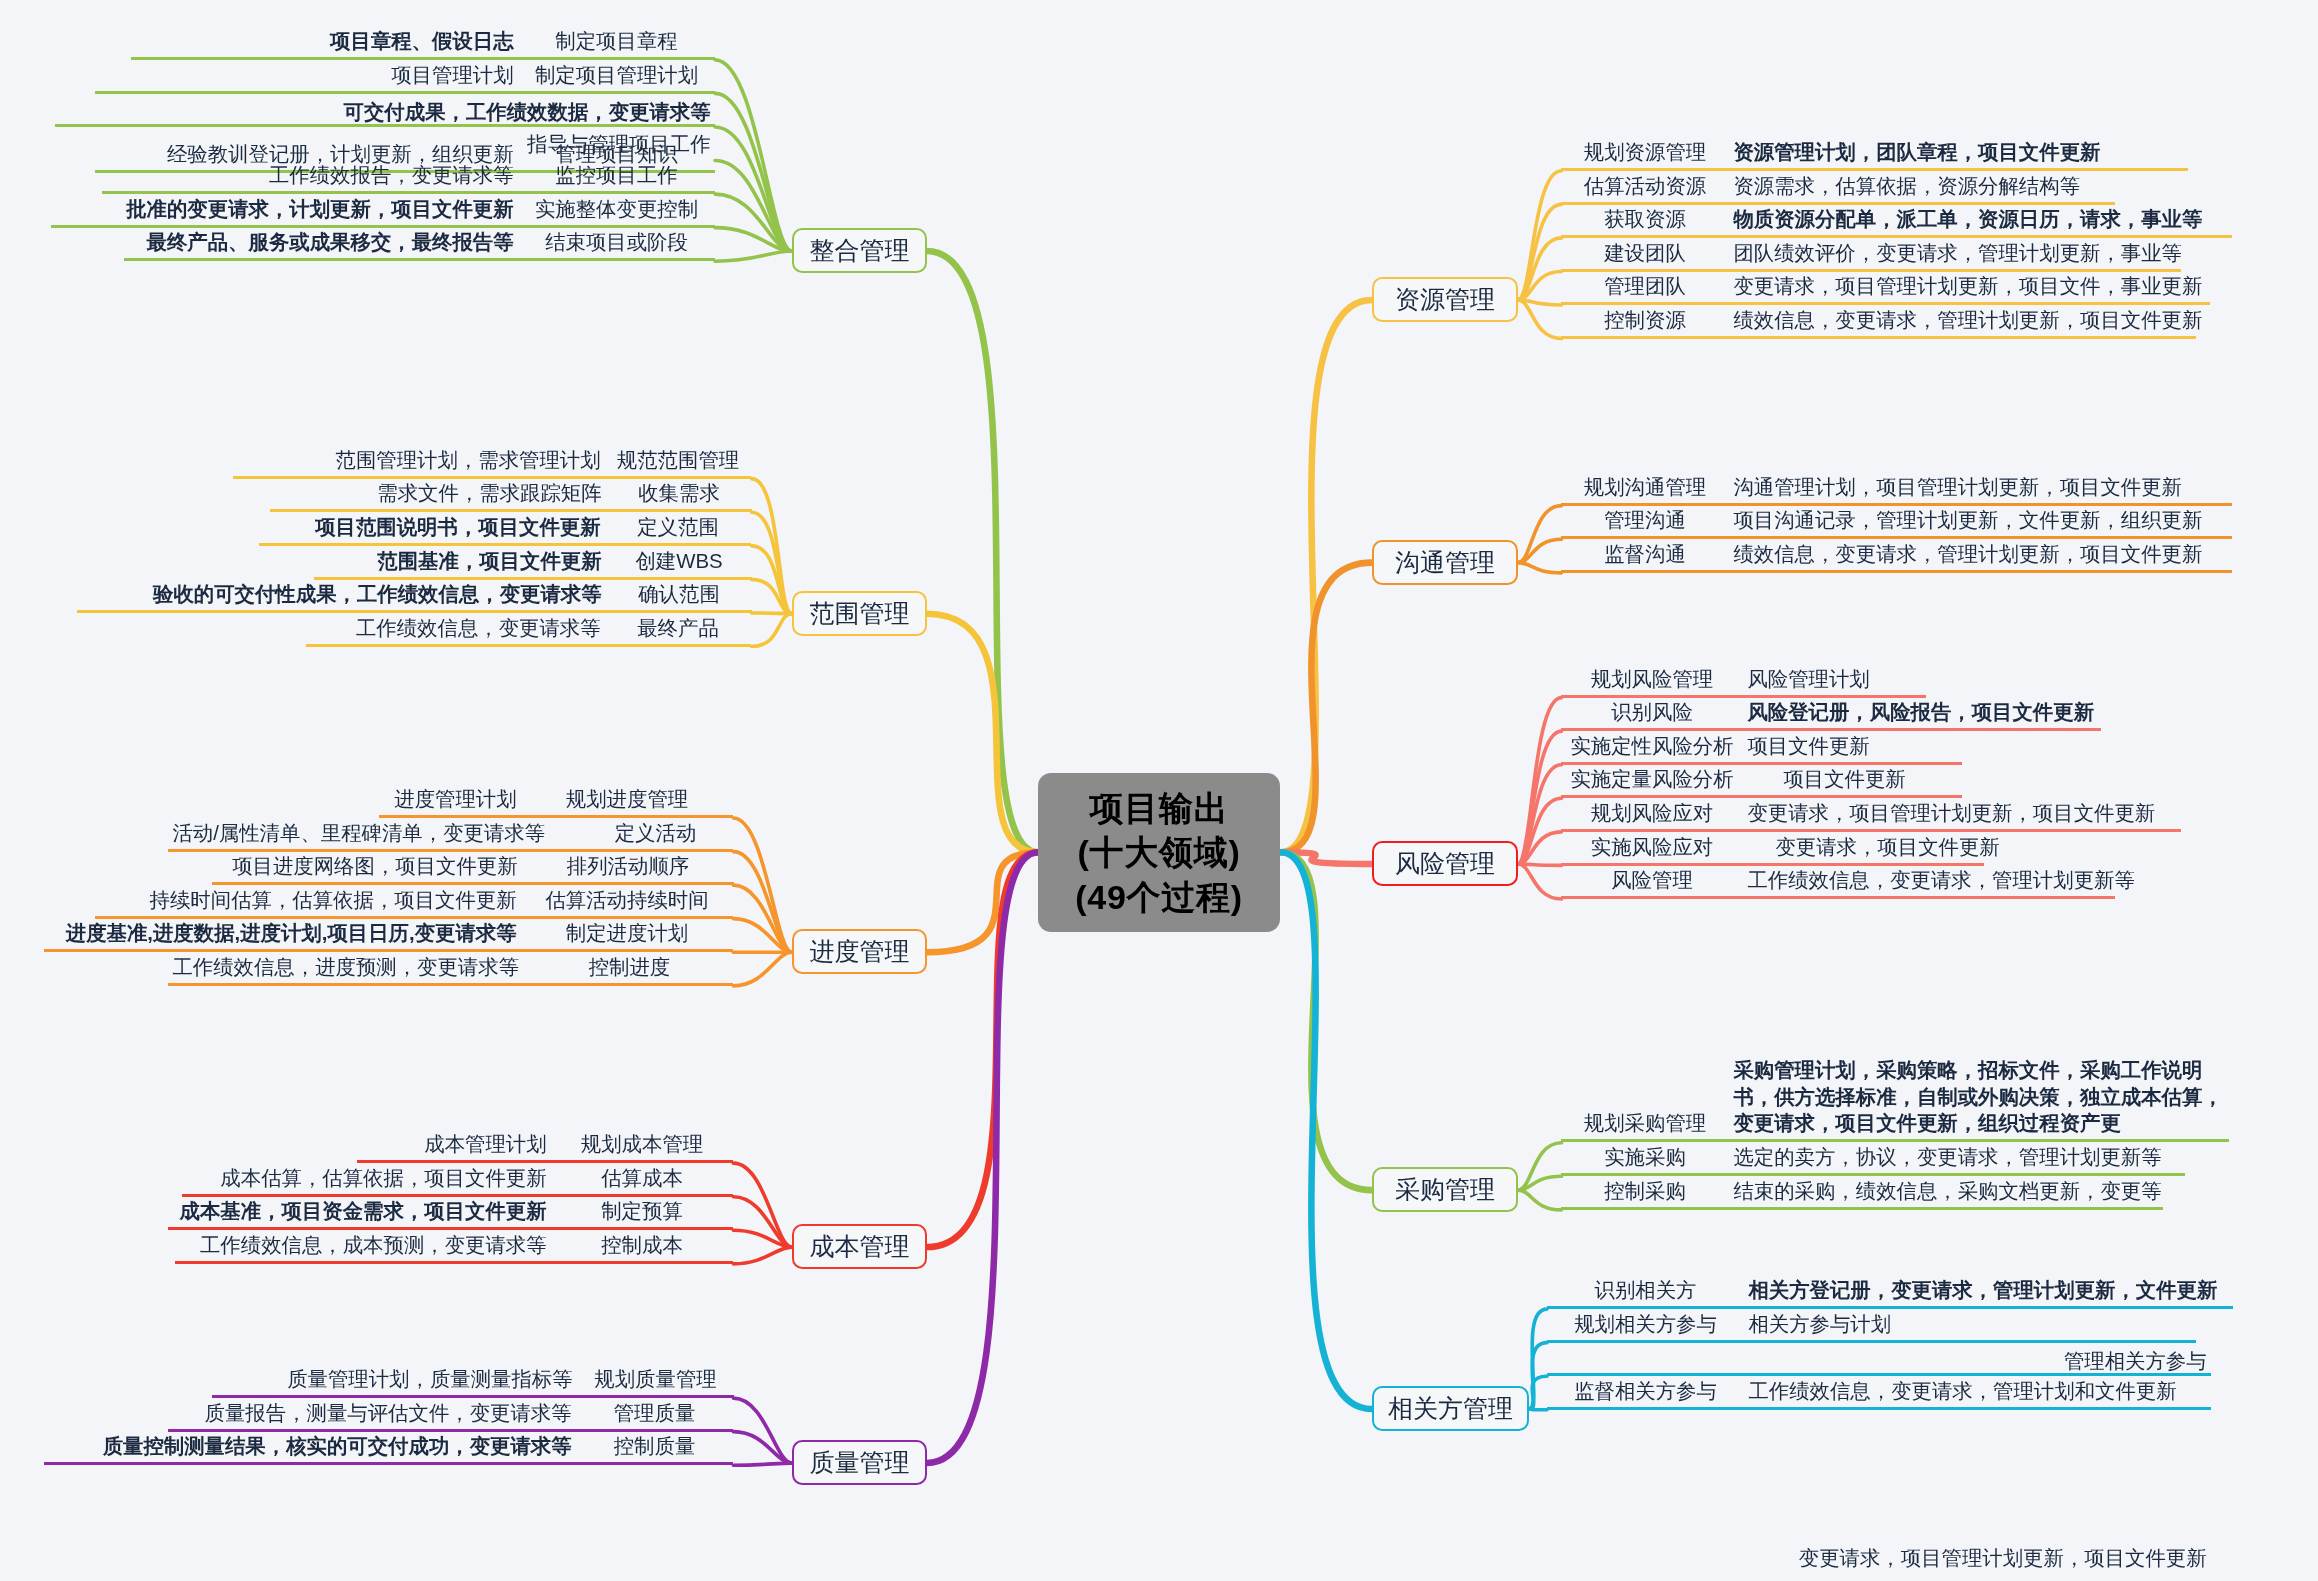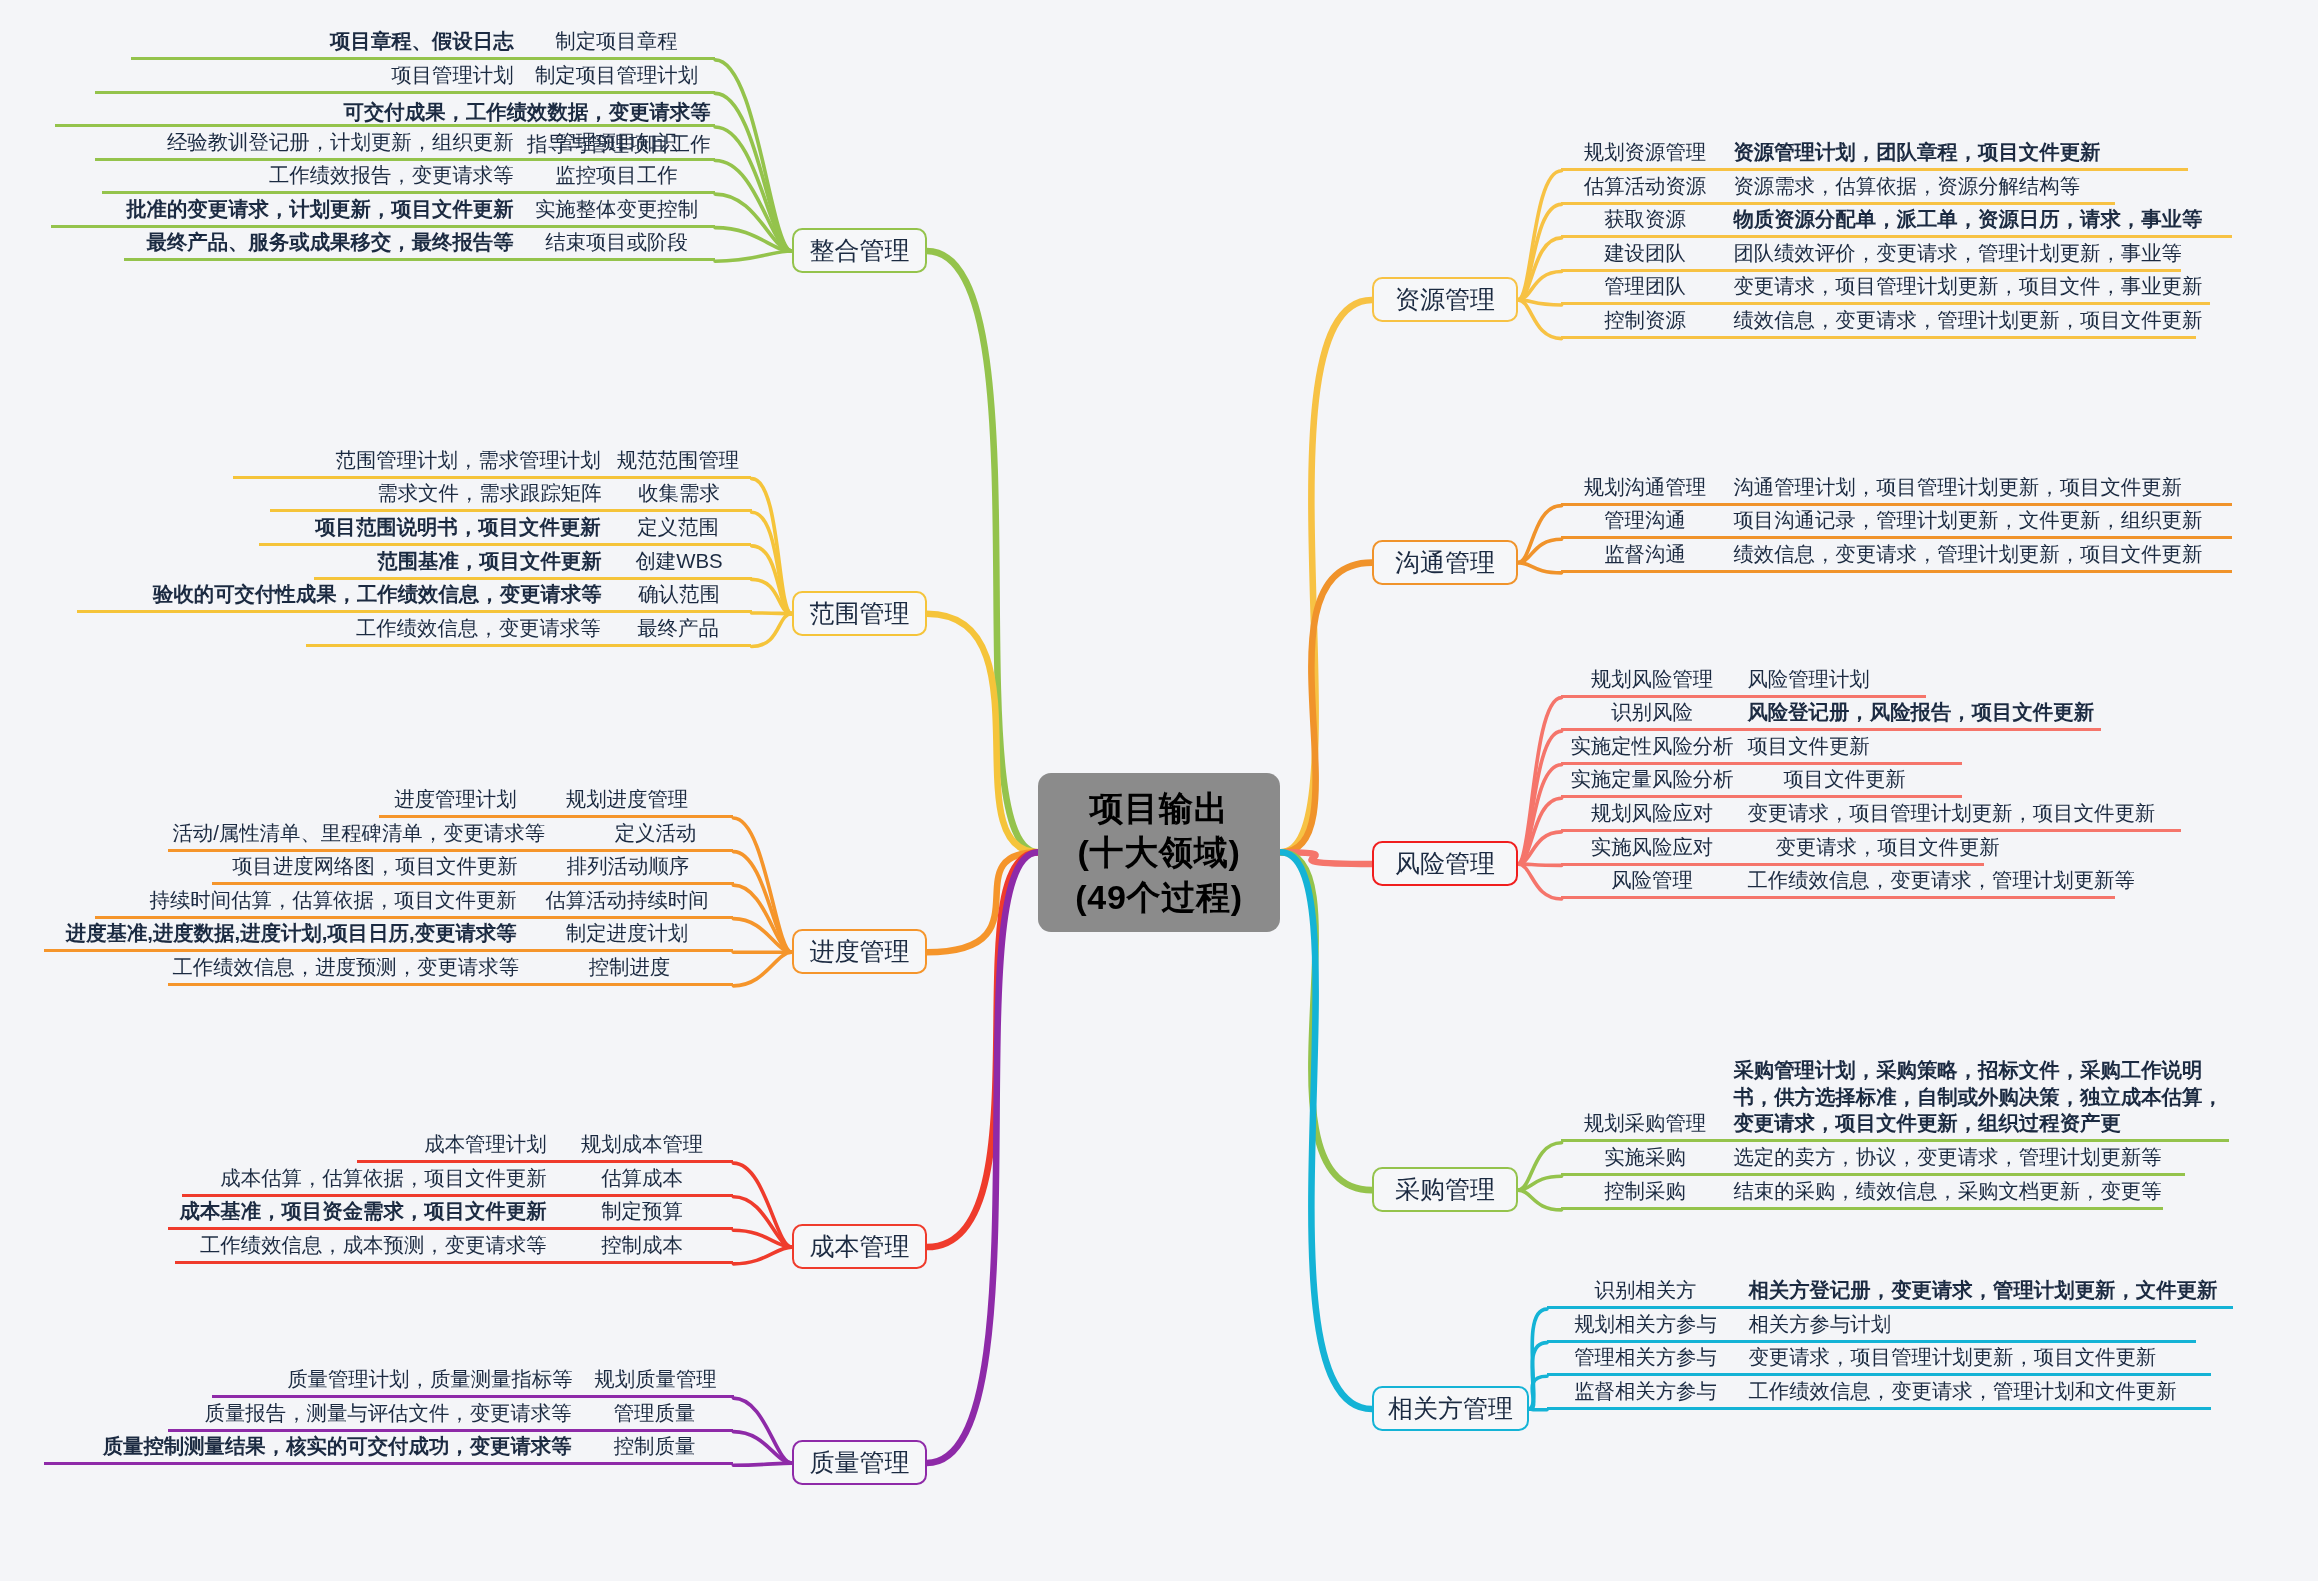--- a/index.html
+++ b/index.html
@@ -160,21 +160,21 @@
     <div class="row left" style="top: 66px; height: 28px; left: 95px; width: 620px;">
       <div class="cell out" style="flex: 1 1 auto;">项目管理计划</div>
       <div class="cell proc" style="flex: 0 0 197px;">制定项目管理计划</div>
       <div class="rule" style="background: rgb(148, 195, 76);"></div>
     </div>
     <div class="row left" style="top: 99px; height: 28px; left: 55px; width: 660px; flex-direction: column;">
       <div class="cell out b" style="flex: 1 1 auto;">可交付成果，工作绩效数据，变更请求等</div>
       <div class="cell proc" style="flex: 0 0 197px;">指导与管理项目工作</div>
       <div class="rule" style="background: rgb(148, 195, 76);"></div>
     </div>
-    <div class="row left" style="top: 133px; height: 28px; left: 95px; width: 620px;">
+    <div class="row left" style="top: 145px; height: 28px; left: 95px; width: 620px;">
       <div class="cell out" style="flex: 1 1 auto;">经验教训登记册，计划更新，组织更新</div>
       <div class="cell proc" style="flex: 0 0 197px;">管理项目知识</div>
       <div class="rule" style="background: rgb(148, 195, 76);"></div>
     </div>
     <div class="row left" style="top: 166px; height: 28px; left: 102px; width: 613px;">
       <div class="cell out" style="flex: 1 1 auto;">工作绩效报告，变更请求等</div>
       <div class="cell proc" style="flex: 0 0 197px;">监控项目工作</div>
       <div class="rule" style="background: rgb(148, 195, 76);"></div>
     </div>
     <div class="row left" style="top: 200px; height: 28px; left: 51px; width: 664px;">
@@ -407,21 +407,21 @@
     <div class="row right" style="top: 1281px; height: 28px; left: 1547px; width: 686px;">
       <div class="cell proc" style="flex: 0 0 197px;">识别相关方</div>
       <div class="cell out b" style="flex: 1 1 auto;">相关方登记册，变更请求，管理计划更新，文件更新</div>
       <div class="rule" style="background: rgb(20, 179, 214);"></div>
     </div>
     <div class="row right" style="top: 1315px; height: 28px; left: 1547px; width: 649px;">
       <div class="cell proc" style="flex: 0 0 197px;">规划相关方参与</div>
       <div class="cell out" style="flex: 1 1 auto;">相关方参与计划</div>
       <div class="rule" style="background: rgb(20, 179, 214);"></div>
     </div>
-    <div class="row right" style="top: 1348px; height: 28px; left: 1547px; width: 664px;">
+    <div class="row right" style="top: 1348px; height: 28px; left: 1547px; width: 664px; flex-direction: column;">
       <div class="cell proc" style="flex: 0 0 197px;">管理相关方参与</div>
       <div class="cell out" style="flex: 1 1 auto;">变更请求，项目管理计划更新，项目文件更新</div>
       <div class="rule" style="background: rgb(20, 179, 214);"></div>
     </div>
     <div class="row right" style="top: 1382px; height: 28px; left: 1547px; width: 664px;">
       <div class="cell proc" style="flex: 0 0 197px;">监督相关方参与</div>
       <div class="cell out" style="flex: 1 1 auto;">工作绩效信息，变更请求，管理计划和文件更新</div>
       <div class="rule" style="background: rgb(20, 179, 214);"></div>
     </div>
   </div>

